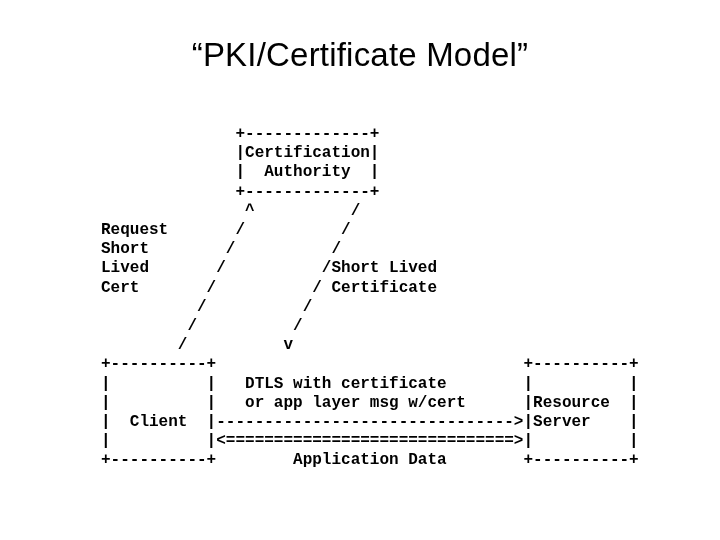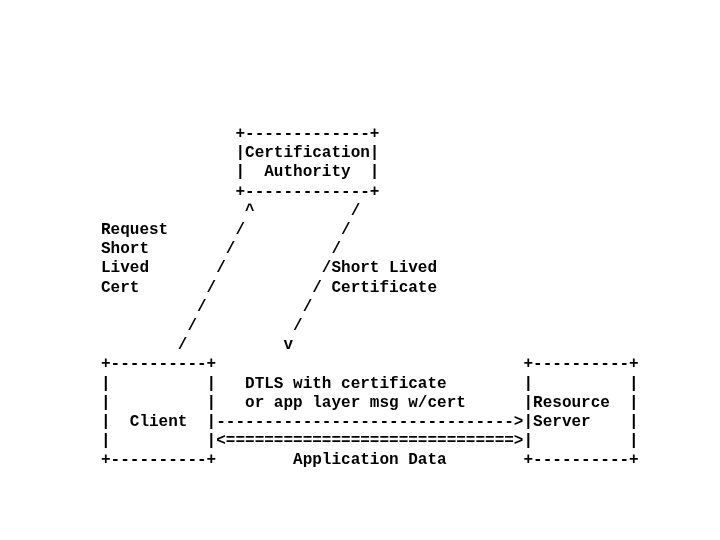--- a/index.html
+++ b/index.html
@@ -45,20 +45,21 @@
     letter-spacing: 0px;
     margin: 0;
     tab-size: 4;
   }
 </style>
 </head>
 <body>
 
 <div class="slide">
 
+  <div class="slide-title">“PKI/Certificate Model”</div>
 
   <pre class="ascii-art">              +-------------+
               |Certification|
               |  Authority  |
               +-------------+
                ^          /
 Request       /          /
 Short        /          /
 Lived       /          /Short Lived
 Cert       /          / Certificate

